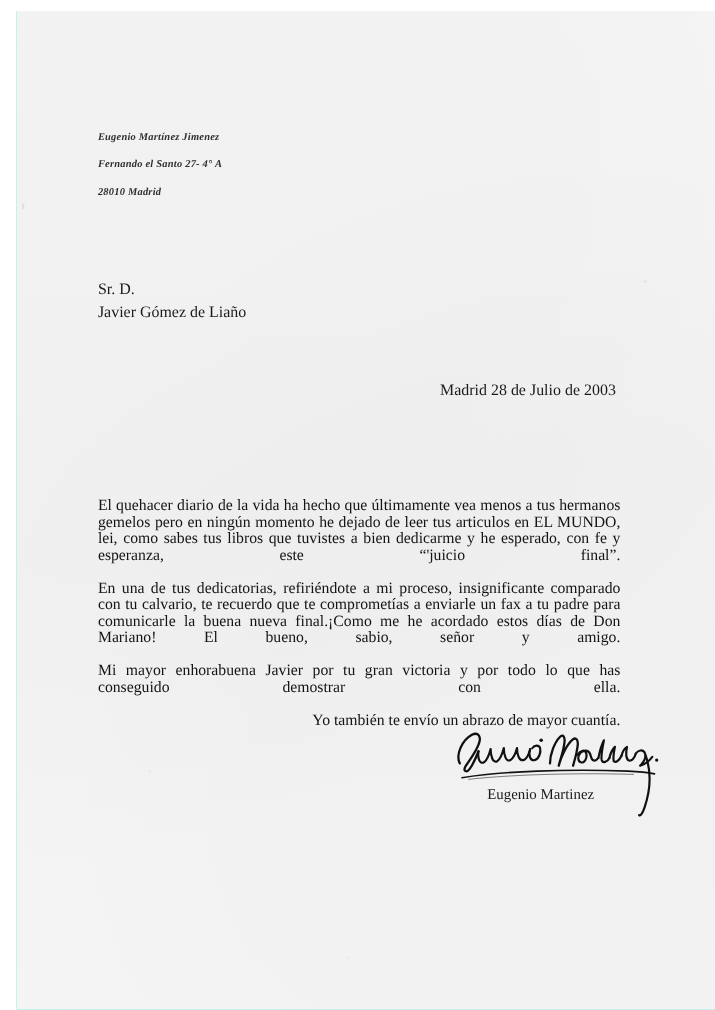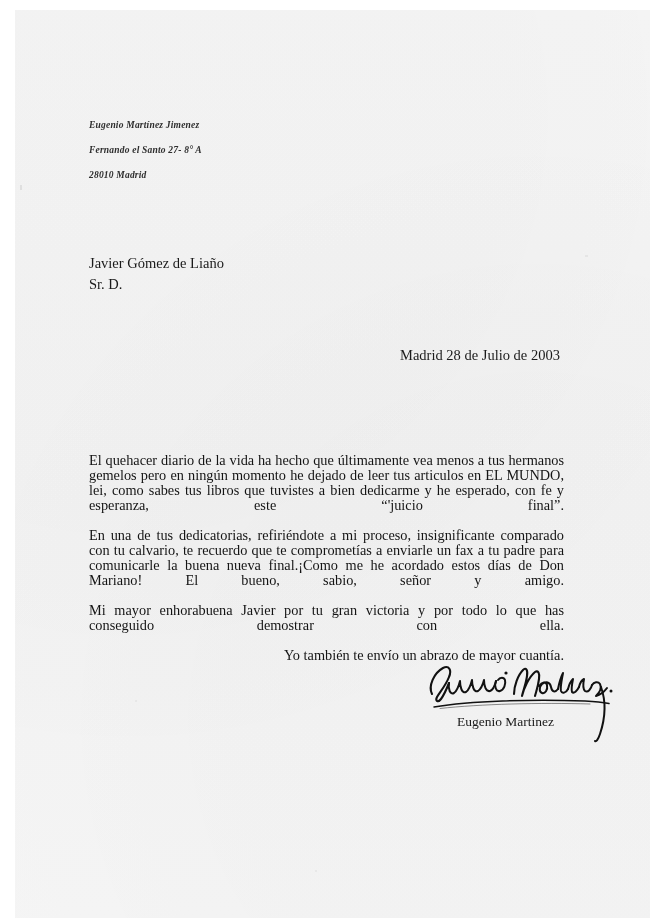--- a/index.html
+++ b/index.html
@@ -110,21 +110,21 @@
   .body-block p::after {
     content: "";
     display: inline-block;
     width: 100%;
   }
   .body-block p.no-stretch::after { display: none; }
 
   
   .signature-area {
     position: absolute;
-    left: 395px;
+    left: 381px;
     top: 636px;
     width: 230px;
     height: 100px;
     text-decoration: underline;
   }
   .signature-svg {
     position: absolute;
     left: 0;
     top: 0;
   }
@@ -143,27 +143,27 @@
   <div class="page-sheet">
     <div class="paper-tone"></div>
 
     <div class="speck" style="left:5px;top:175px;width:2px;height:5px;"></div>
     <div class="speck" style="left:570px;top:245px;width:3px;height:2px;opacity:.35;"></div>
     <div class="speck" style="left:300px;top:860px;width:2px;height:2px;opacity:.3;"></div>
     <div class="speck" style="left:120px;top:690px;width:2px;height:2px;opacity:.3;"></div>
 
     <div class="letterhead">
       <div>Eugenio Martínez Jimenez</div>
-      <div>Fernando el Santo 27- 8° A</div>
+      <div>Fernando el Santo 27- 4° A</div>
       <div>28010 Madrid</div>
     </div>
 
     <div class="recipient">
+      <div>Sr. D.</div>
       <div>Javier Gómez de Liaño</div>
-      <div>Sr. D.</div>
     </div>
 
     <div class="date-line">Madrid 28 de Julio de 2003</div>
 
 
     <div class="body-block">
       <p>El quehacer diario de la vida ha hecho que últimamente vea menos a tus hermanos gemelos pero en ningún momento he dejado de leer tus articulos en EL MUNDO, lei, como sabes tus libros que tuvistes a bien dedicarme y he esperado, con fe y esperanza, este “'juicio final”.</p>
       <p>En una de tus dedicatorias, refiriéndote a mi proceso, insignificante comparado con tu calvario, te recuerdo   que te comprometías a enviarle un fax a tu padre    para comunicarle la buena nueva final.¡Como me he acordado estos días de Don Mariano! El bueno, sabio, señor y amigo.</p>
       <p>Mi mayor enhorabuena Javier por tu gran victoria y por todo lo  que  has conseguido demostrar con ella.</p>
       <p class="no-stretch">Yo también te  envío un abrazo de mayor cuantía.</p>

